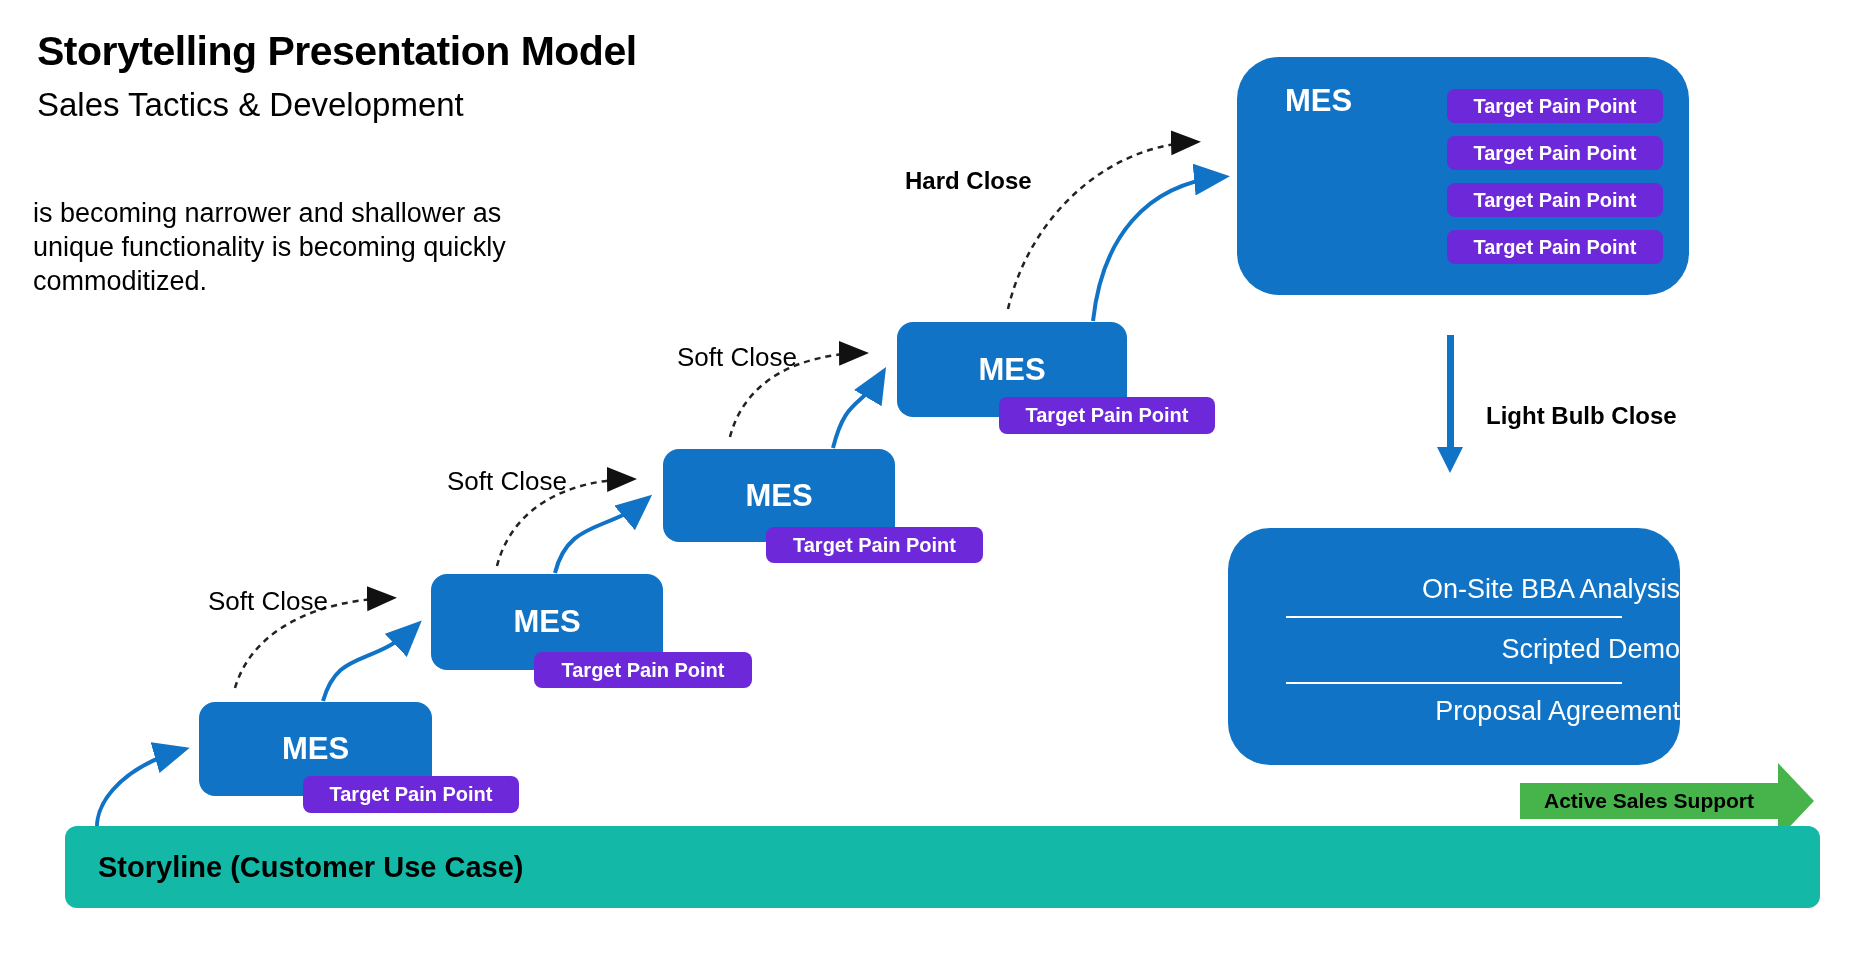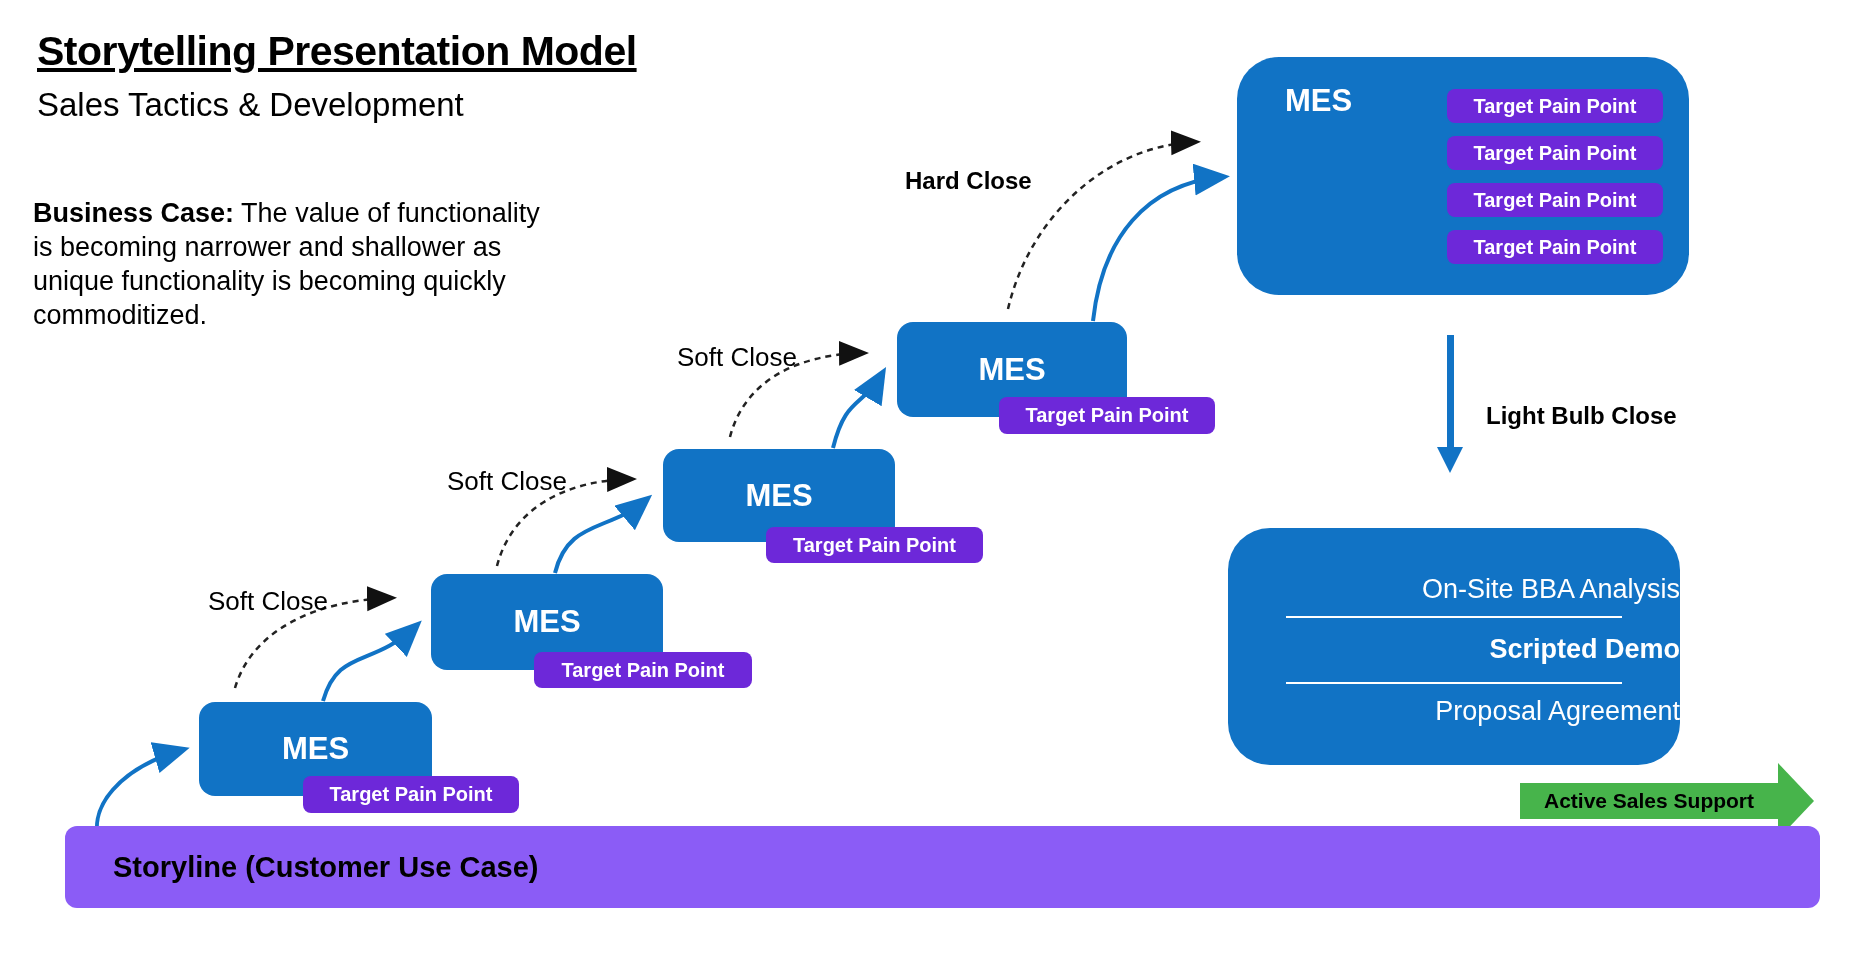--- a/index.html
+++ b/index.html
@@ -1,21 +1,21 @@
 <!DOCTYPE html>
 <html><head>
 <meta charset="utf-8">
 <style>
   html,body{margin:0;padding:0;background:#ffffff;}
   body{font-family:"Liberation Sans", sans-serif;}
   #canvas{position:relative;width:1866px;height:960px;background:#ffffff;overflow:hidden;}
 
   .abs{position:absolute;}
 
-  #title{left:37px;top:28px;font-size:41px;font-weight:bold;color:#000;letter-spacing:-0.5px;text-decoration:underline;}
+  #title{left:37px;top:28px;font-size:41px;font-weight:bold;color:#000;letter-spacing:-0.5px;}
   #subtitle{left:37px;top:86px;font-size:33px;color:#000000;}
 
   #bizCase{left:33px;top:196px;font-size:27px;line-height:34px;color:#000;white-space:nowrap;}
   #bizCase .lead{font-weight:bold;}
   #result{left:33px;top:372px;font-size:27px;line-height:33px;color:#1B78C9;white-space:nowrap;}
 
   .mes-box{position:absolute;background:#1173C5;border-radius:16px;display:flex;align-items:center;justify-content:center;color:#fff;font-weight:bold;font-size:31px;}
   .badge{position:absolute;background:#6d28d9;border-radius:8px;color:#fff;font-weight:bold;font-size:20px;display:flex;align-items:center;justify-content:center;white-space:nowrap;}
 
   #step1{left:199px;top:702px;width:233px;height:94px;}
@@ -37,28 +37,28 @@
   #softClose2{left:447px;top:466px;}
   #softClose3{left:677px;top:342px;}
   #hardClose{left:905px;top:167px;font-weight:bold;font-size:24px;}
   #lightBulbLabel{left:1486px;top:382px;font-weight:bold;font-size:24px;position:absolute;color:#000;white-space:nowrap;margin-top:20px;}
 
   #lbShaft{left:1447px;top:335px;width:7px;height:114px;background:#1173C5;}
   #lbHead{left:1437px;top:447px;width:0;height:0;border-left:13px solid transparent;border-right:13px solid transparent;border-top:26px solid #1173C5;}
 
   #closingBox{left:1228px;top:528px;width:452px;height:237px;background:#1173C5;border-radius:42px;color:#fff;}
   .closing-item{position:absolute;left:0;width:100%;text-align:right;font-size:27px;line-height:30px;color:#fff;}
-  #cItem1{top:46px;} #cItem2{top:106px;font-weight:bold;} #cItem3{top:168px;}
+  #cItem1{top:46px;} #cItem2{top:106px;} #cItem3{top:168px;}
   .closing-divider{position:absolute;left:58px;width:336px;height:2px;background:#fff;}
   #cDiv1{top:88px;} #cDiv2{top:154px;}
 
   #asBody{left:1520px;top:783px;width:258px;height:36px;background:#47B44B;display:flex;align-items:center;justify-content:center;color:#000000;font-weight:bold;font-size:21px;white-space:nowrap;}
   #asHead{left:1778px;top:763px;width:0;height:0;border-top:38px solid transparent;border-bottom:38px solid transparent;border-left:36px solid #47B44B;}
 
-  #storyBar{left:65px;top:826px;width:1755px;height:82px;background:#8b5cf6;border-radius:12px;display:flex;align-items:center;padding-left:48px;box-sizing:border-box;color:#000;font-weight:bold;font-size:29px;}
+  #storyBar{left:65px;top:826px;width:1755px;height:82px;background:#14b8a6;border-radius:12px;display:flex;align-items:center;padding-left:33px;box-sizing:border-box;color:#000;font-weight:bold;font-size:29px;}
 
   #arrowLayer{position:absolute;left:0;top:0;width:1866px;height:960px;pointer-events:none;}
 </style>
 </head>
 <body>
 
 <div id="canvas">
 
   <svg id="arrowLayer" viewBox="0 0 1866 960">
     <defs>
@@ -77,21 +77,20 @@
     <path d="M 235 688 C 252 630 316 600 392 598" fill="none" stroke="#222222" stroke-width="2.5" stroke-dasharray="6 5" marker-end="url(#blackArrow)"></path>
     <path d="M 497 566 C 512 508 566 480 632 479" fill="none" stroke="#222222" stroke-width="2.5" stroke-dasharray="6 5" marker-end="url(#blackArrow)"></path>
     <path d="M 730 437 C 744 382 796 354 864 353" fill="none" stroke="#222222" stroke-width="2.5" stroke-dasharray="6 5" marker-end="url(#blackArrow)"></path>
     <path d="M 1008 309 C 1030 215 1108 145 1196 142" fill="none" stroke="#222222" stroke-width="2.5" stroke-dasharray="6 5" marker-end="url(#blackArrow)"></path>
   </svg>
 
   <div id="title" class="abs">Storytelling Presentation Model</div>
   <div id="subtitle" class="abs">Sales Tactics &amp; Development</div>
 
   <div id="bizCase" class="abs">
-    <div><span class="lead">Business Case:</span> <span>The value of functionality</span></div>
     <div>is becoming narrower and shallower as</div>
     <div>unique functionality is becoming quickly</div>
     <div>commoditized.</div>
   </div>
 
 
   <div id="step1" class="mes-box">
       <span>MES</span>
     </div>
   <div id="badge1" class="badge">Target Pain Point</div>

